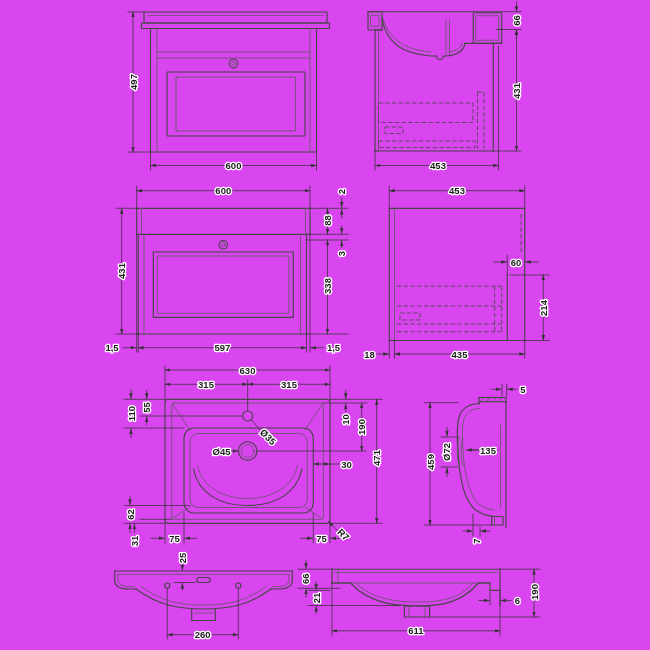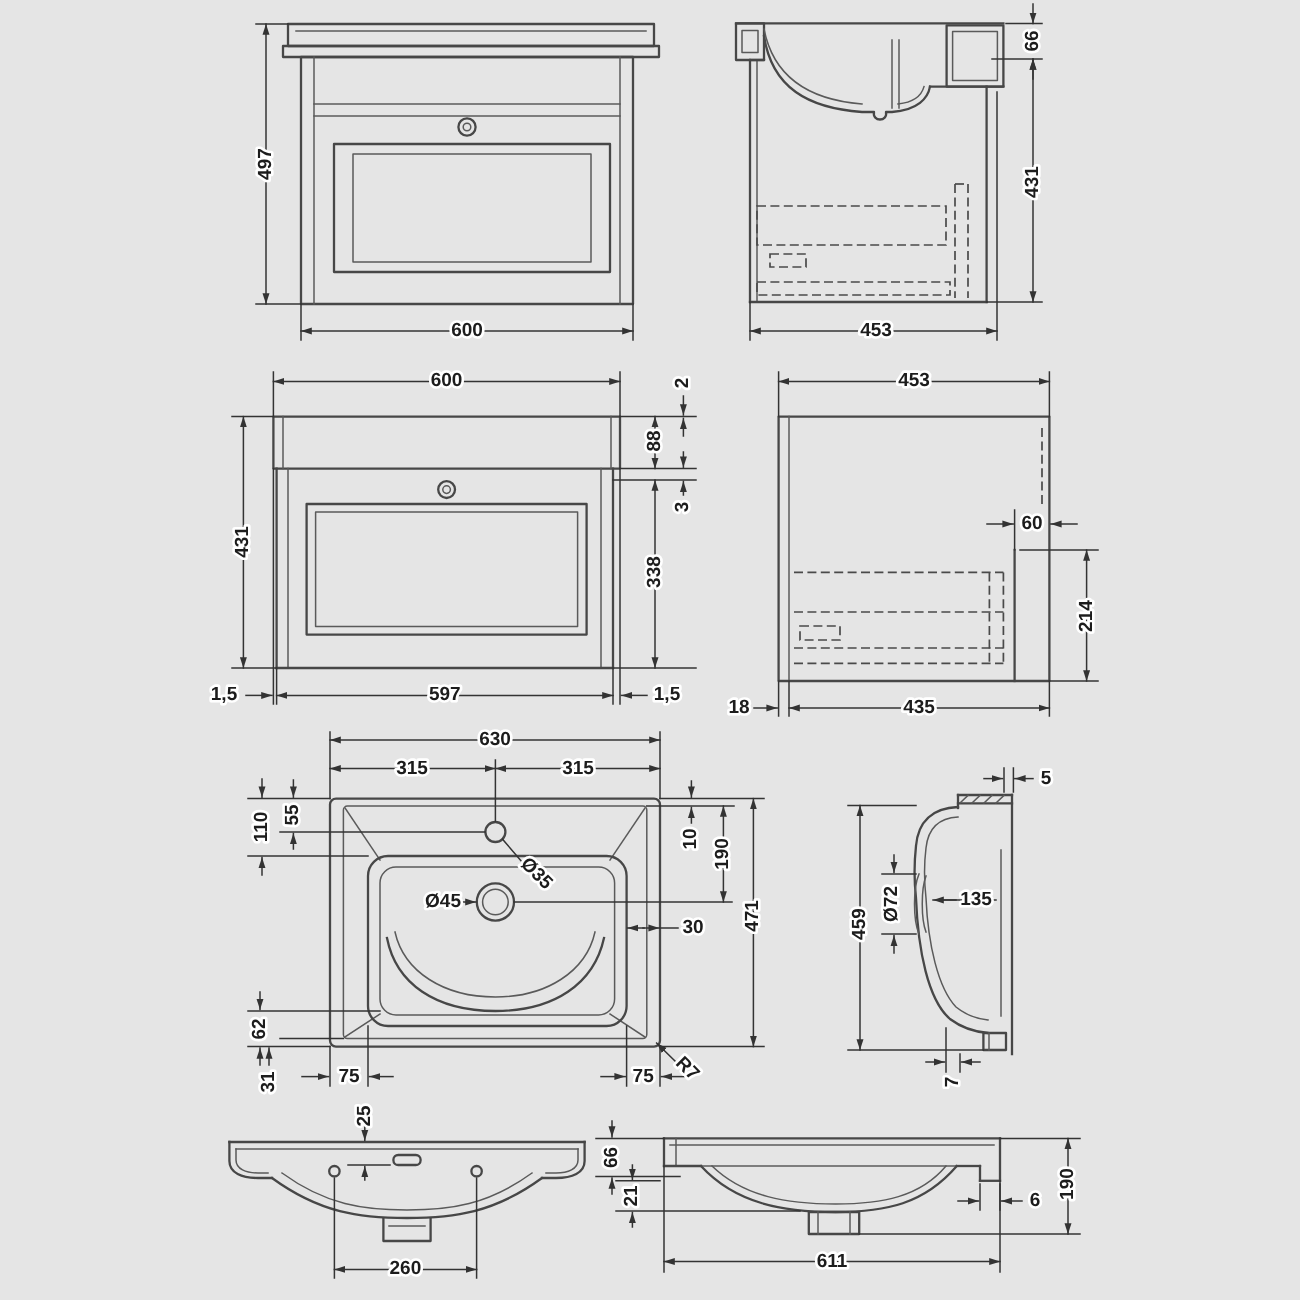--- a/index.html
+++ b/index.html
@@ -1,16 +1,16 @@
 <!DOCTYPE html>
 <html><head>
 <meta charset="utf-8">
 <style>
   html,body{margin:0;padding:0;background:#ffffff;}
-  .stage{width:650px;height:650px;position:relative;background:#e5e5e5;overflow:hidden;
+  .stage{width:650px;height:650px;position:relative;background:#d946ef;overflow:hidden;
          font-family:"Liberation Sans",sans-serif;}
   svg{display:block}
   
   .o{fill:none;stroke:#474747;stroke-width:1.15;stroke-linejoin:round;stroke-linecap:square}
   .t{fill:none;stroke:#5a5a5a;stroke-width:0.75;stroke-linejoin:round;stroke-linecap:square}
   .d{fill:none;stroke:#333333;stroke-width:0.75;stroke-linecap:square}
   .dd{fill:none;stroke:#4a4a4a;stroke-width:0.85;stroke-dasharray:4.5 2.2}
   .dim{marker-start:url(#arr);marker-end:url(#arr)}
   .de{marker-end:url(#arr)}
   text{font:bold 9.5px "Liberation Sans",sans-serif;fill:#1c1c1c;

